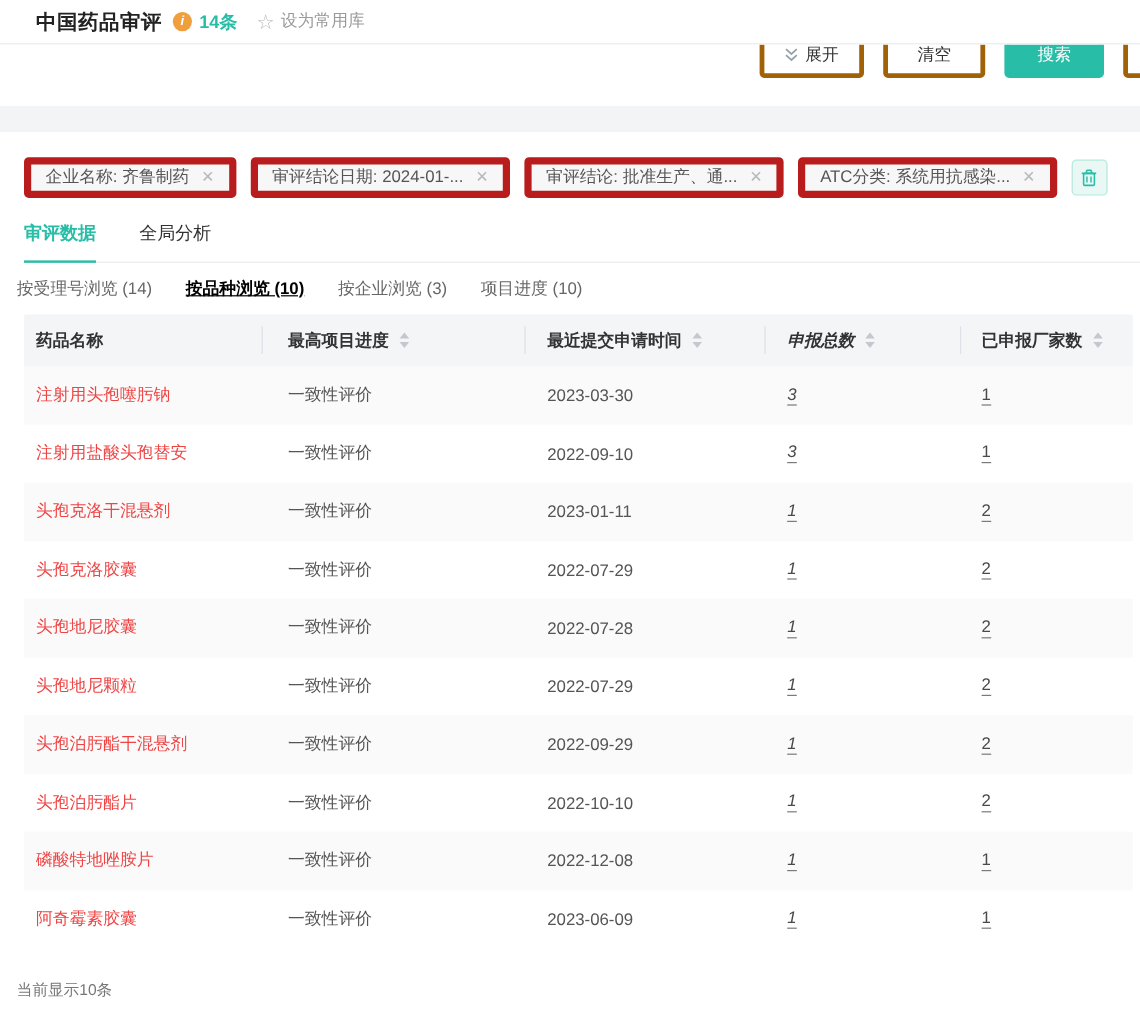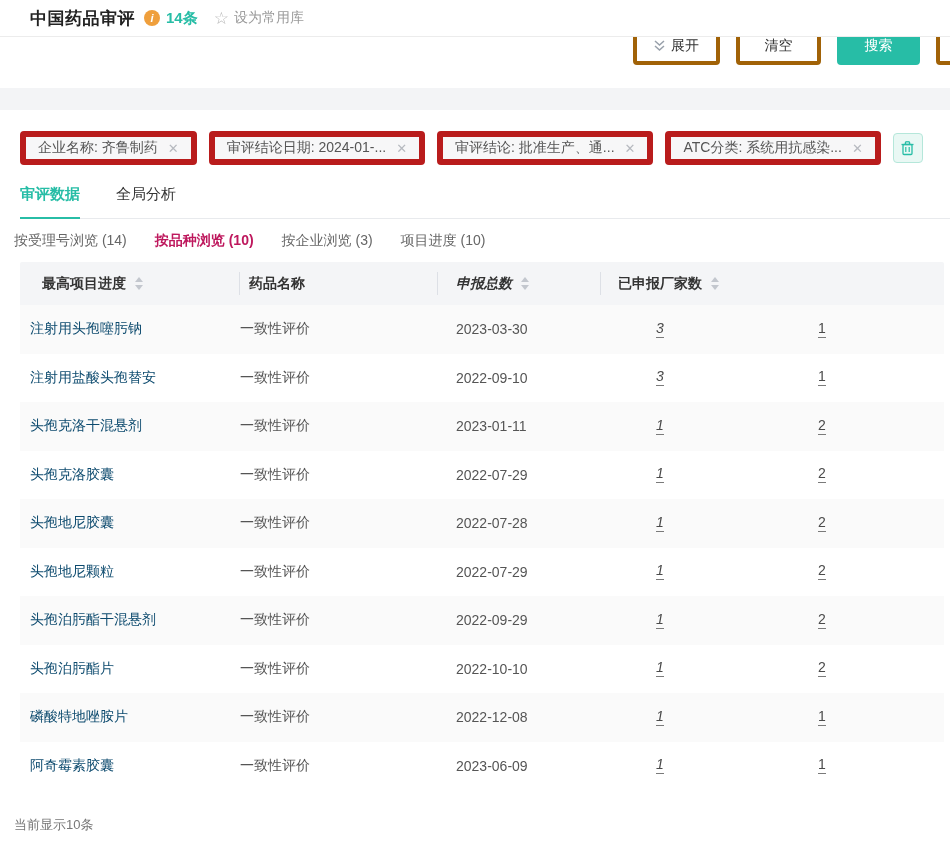--- a/index.html
+++ b/index.html
@@ -46,38 +46,38 @@
     border:1px solid #b5e7da; display:inline-flex; align-items:center; justify-content:center;
     cursor:pointer; }
 
   .tabs { margin:20px 0 0 20px; border-bottom:1px solid #e8eaed; display:flex; gap:36px; }
   .tab { font-size:15px; color:#333; padding-bottom:13px; cursor:pointer; }
   .tab.active { color:#27bda6; font-weight:bold; border-bottom:2px solid #27bda6;
     margin-bottom:-1px; }
 
   .subtabs { margin:13px 0 0 14px; display:flex; gap:28px; }
   .subtab { font-size:14px; color:#666; cursor:pointer; white-space:nowrap; }
-  .subtab.active { color:#be185d; font-weight:bold; }
+  .subtab.active { color:#000000; font-weight:bold;text-decoration:underline; }
 
   
   .table { margin:12px 0 0 20px; width:924px; }
   .thead { display:flex; height:43px; background:#f4f5f7; border-radius:2px 2px 0 0; }
   .th { display:flex; align-items:center; font-size:14px; font-weight:bold; color:#333;
     position:relative; }
   .th + .th::before { content:""; position:absolute; left:0; top:10px; height:23px;
     width:1px; background:#dde0e6; }
   .trow { display:flex; height:48.5px; }
   .trow:nth-child(even) { background:#fafafa; }
   .td { display:flex; align-items:center; font-size:14px; color:#555; }
   .col1 { width:198px; padding-left:10px; }
   .col2 { width:219px; padding-left:22px; }
   .col3 { width:200px; padding-left:19px; }
   .col4 { width:163px; padding-left:19px;font-style:italic; }
   .col5 { width:144px; padding-left:18px; }
-  .td.col1 { color:#0c4a6e; }
+  .td.col1 { color:#ef4444; }
   .num-link { color:#4a4a4a; text-decoration:none; border-bottom:1px solid #7a7a7a;
     padding-bottom:2px; line-height:1; cursor:pointer; }
 
   .sort { display:inline-flex; flex-direction:column; gap:3px; margin-left:9px; cursor:pointer; }
   .sort i { width:0; height:0; border-left:4px solid transparent; border-right:4px solid transparent; }
   .sort .up { border-bottom:5px solid #c3c7ce; }
   .sort .down { border-top:5px solid #c3c7ce; }
 
   .footer-note { margin:26px 0 0 14px; font-size:13px; color:#777; }
 </style>
@@ -152,29 +152,36 @@
 
   <div class="subtabs">
     <span class="subtab">按受理号浏览 (14)</span>
     <span class="subtab active">按品种浏览 (10)</span>
     <span class="subtab">按企业浏览 (3)</span>
     <span class="subtab">项目进度 (10)</span>
   </div>
 
   <div class="table">
     <div class="thead">
+      <div class="th col1">
+        <span>药品名称</span>
+      </div>
       <div class="th col2">
         <span>最高项目进度</span>
         <span class="sort">
             <i class="up"></i>
             <i class="down"></i>
           </span>
       </div>
-      <div class="th col1">
-        <span>药品名称</span>
+      <div class="th col3">
+        <span>最近提交申请时间</span>
+        <span class="sort">
+            <i class="up"></i>
+            <i class="down"></i>
+          </span>
       </div>
       <div class="th col4">
         <span>申报总数</span>
         <span class="sort">
             <i class="up"></i>
             <i class="down"></i>
           </span>
       </div>
       <div class="th col5">
         <span>已申报厂家数</span>

